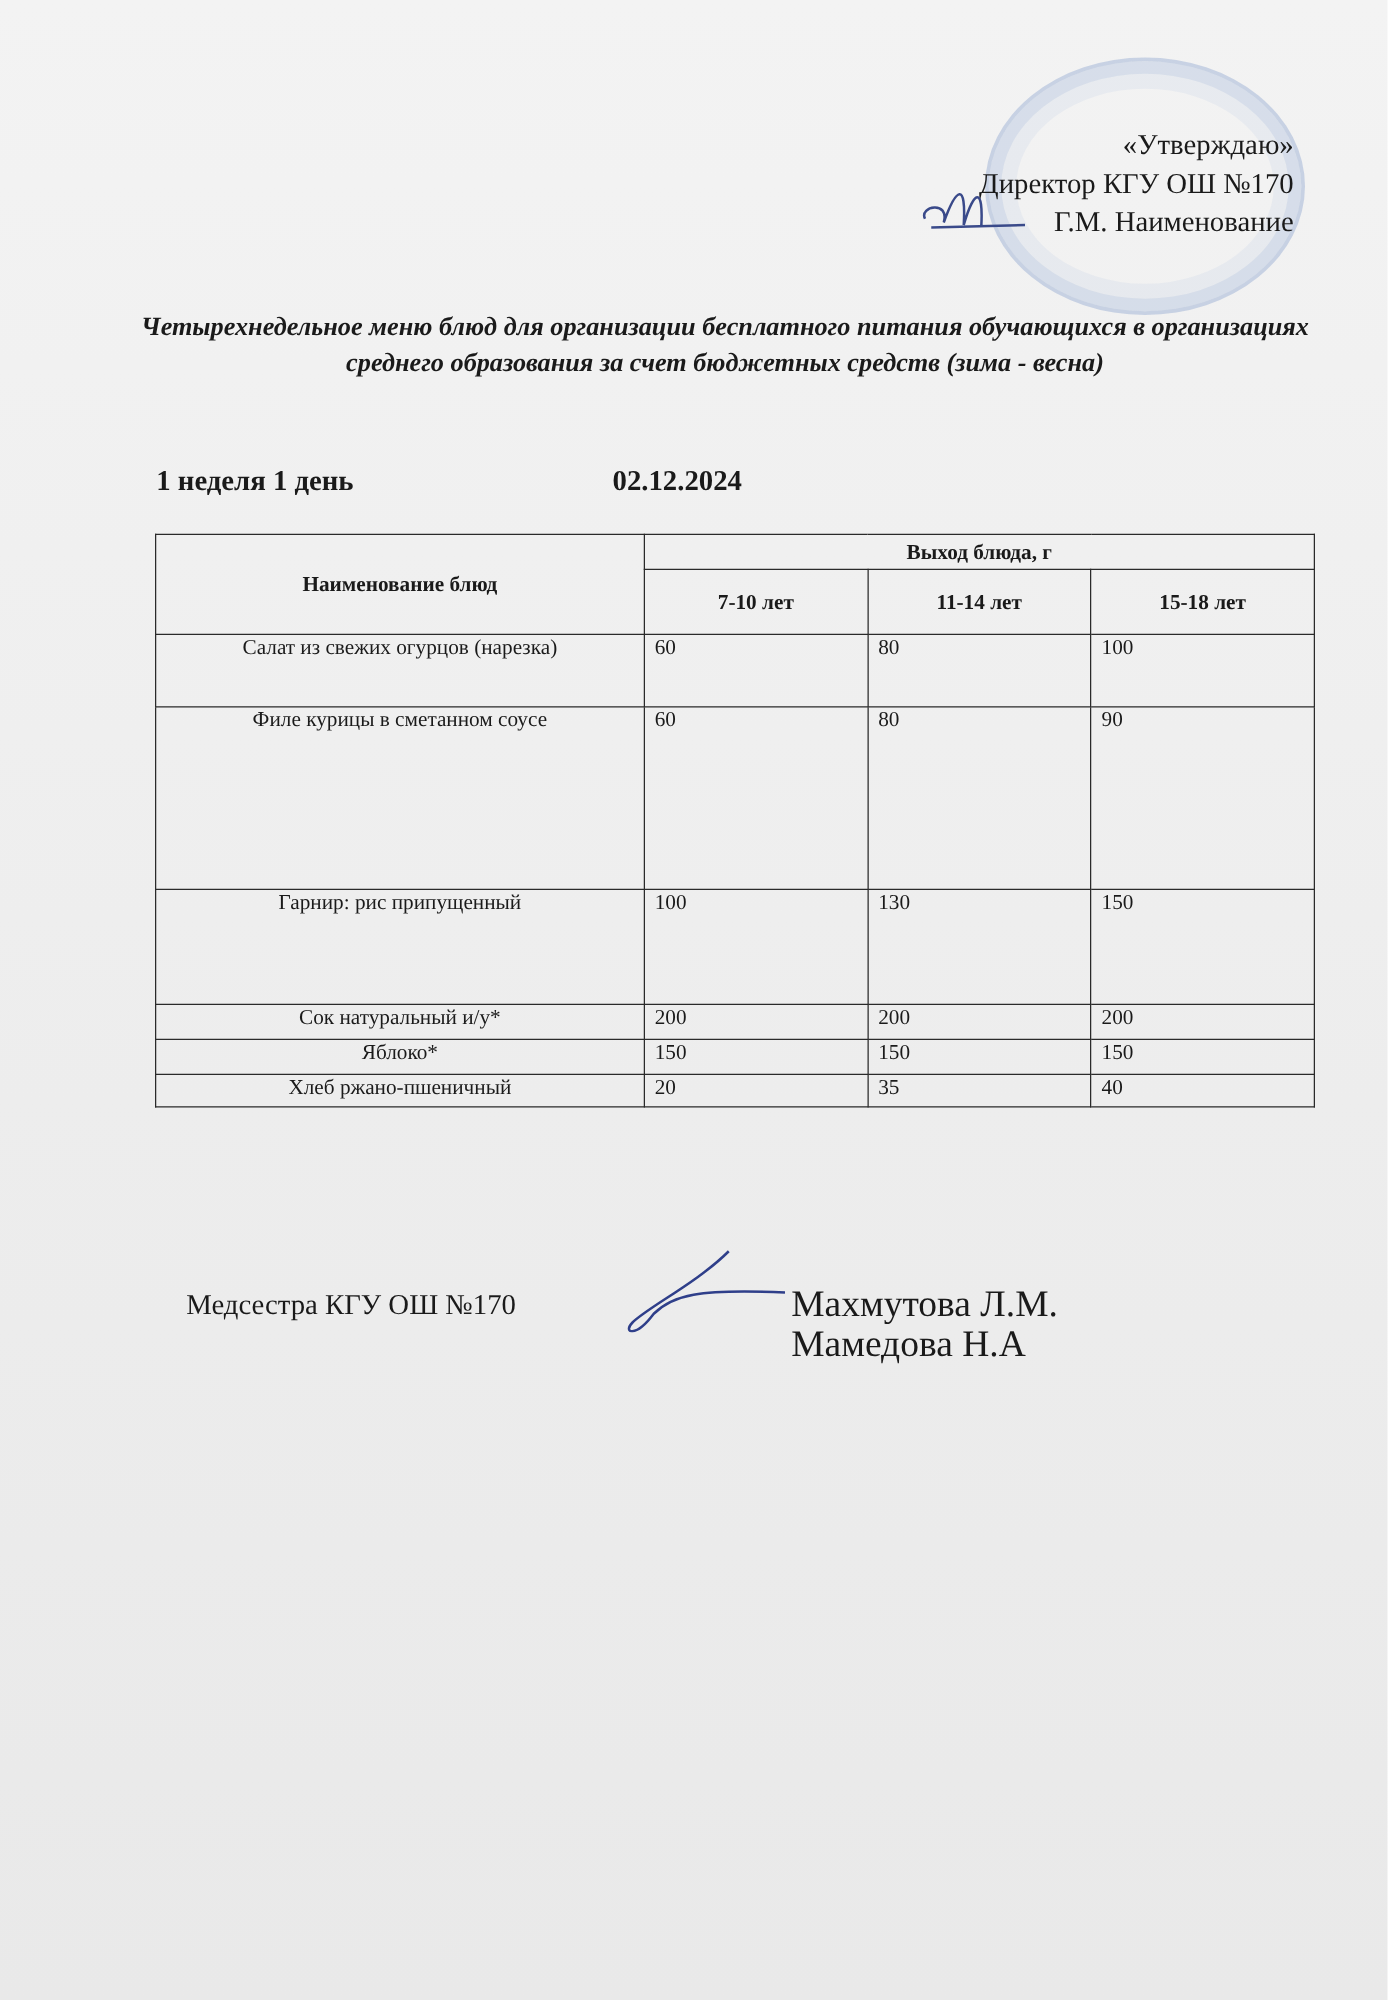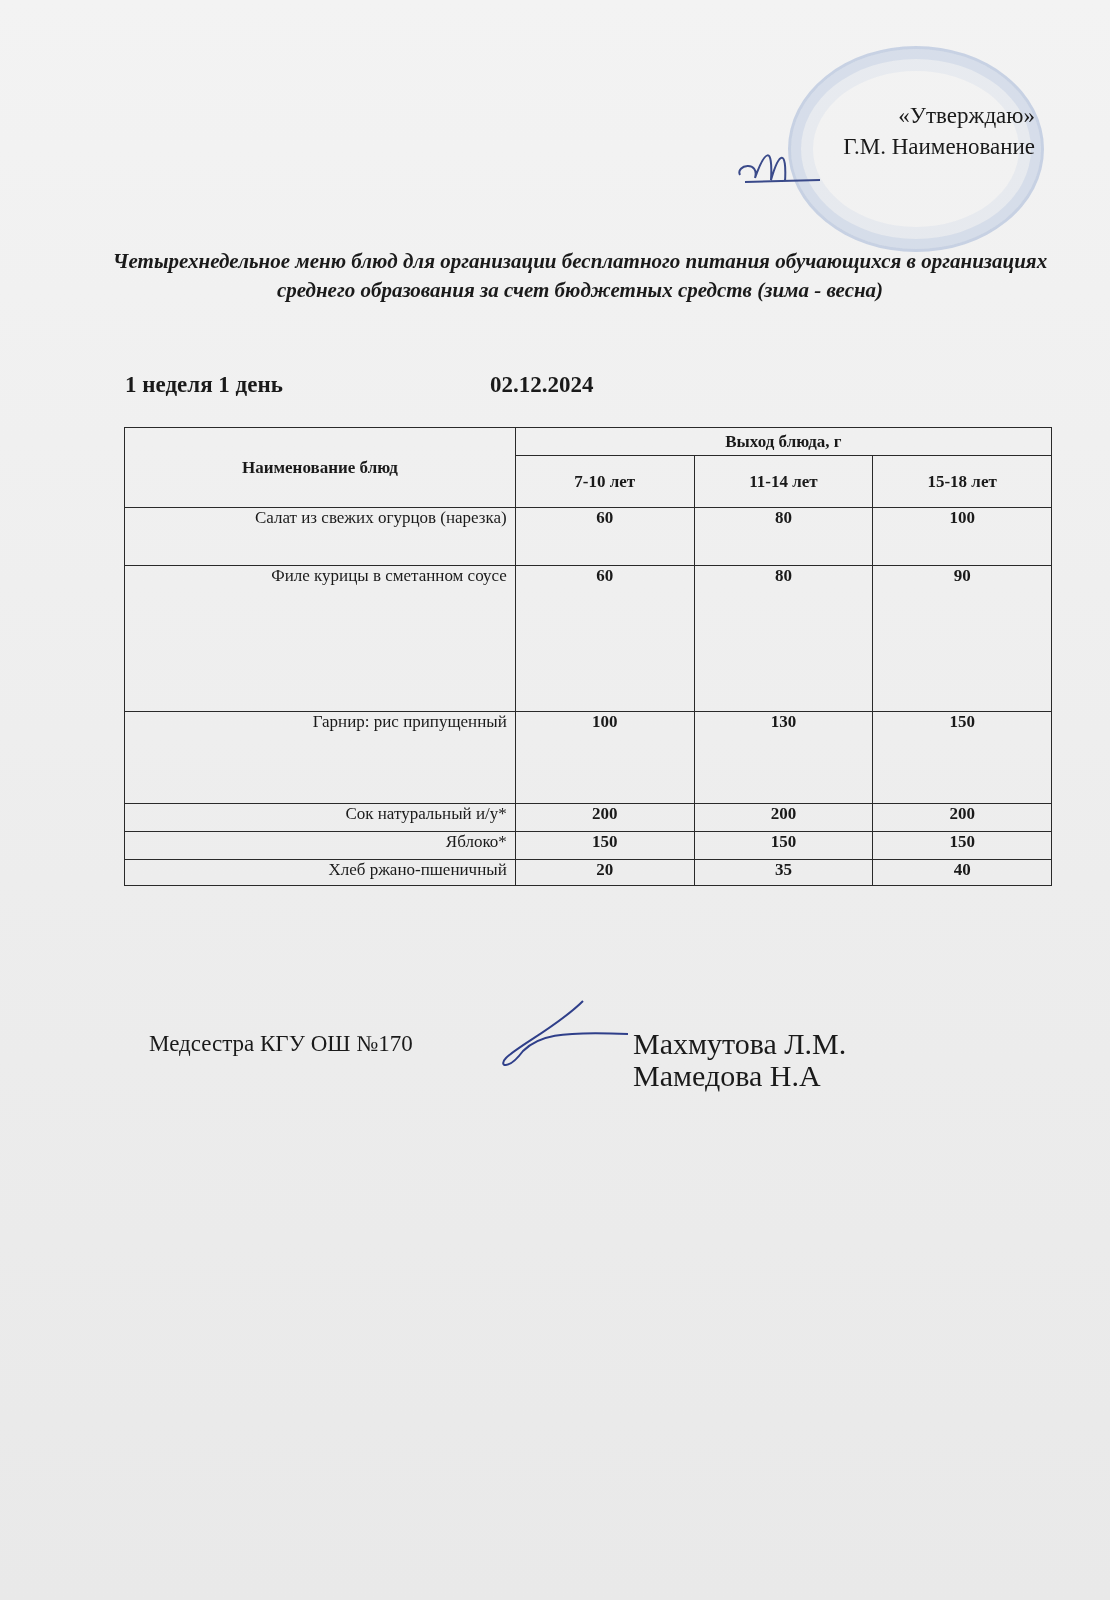--- a/index.html
+++ b/index.html
@@ -28,33 +28,34 @@
   .dayline {
     position: absolute; left: 125px; top: 372px; font-weight: bold; font-size: 23px;
   }
   .dayline .date { position: absolute; left: 365px; top: 0; white-space: nowrap; }
   table.menu {
     position: absolute; left: 124px; top: 427px; width: 928px;
     border-collapse: collapse; font-size: 17px;
   }
   table.menu td, table.menu th { border: 1.5px solid #2a2a2a; padding: 0 8px; vertical-align: top; }
   table.menu th { font-weight: bold; text-align: center; vertical-align: middle; font-size: 17px; }
-  .c-name { width: 370px; text-align: right; }
-  .c-val { width: 160px; text-align: center; font-weight: bold; }
+  .c-name { width: 370px; text-align: center; }
+  .c-val { width: 160px; text-align: left; }
   .foot { position: absolute; left: 124px; top: 1028px; font-size: 23px; line-height: 32px; margin-left: 25px; }
   .foot2 { position: absolute; left: 633px; top: 1028px; font-size: 30px; line-height: 32px; }
   .sig2 { position: absolute; left: 498px; top: 996px; }
 </style>
 </head>
 <body>
 
 <div class="stamp"></div>
 
 <div class="approve">
   <div>«Утверждаю»</div>
+  <div>Директор КГУ ОШ №170</div>
   <div>Г.М. Наименование</div>
 </div>
 <svg class="sig1" width="90" height="50">
   <path d="M5 35 C 0 25, 25 20, 20 38 M20 38 C 30 10, 38 5, 36 40 M36 40 C 44 12, 52 8, 50 42 M10 42 L 85 40" stroke="#3a4a8a" stroke-width="2" fill="none"></path>
 </svg>
 
 <div class="title">Четырехнедельное меню блюд для организации бесплатного питания обучающихся в организациях среднего образования за счет бюджетных средств (зима - весна)</div>
 
 <div class="dayline">
   <span>1 неделя 1 день</span>

